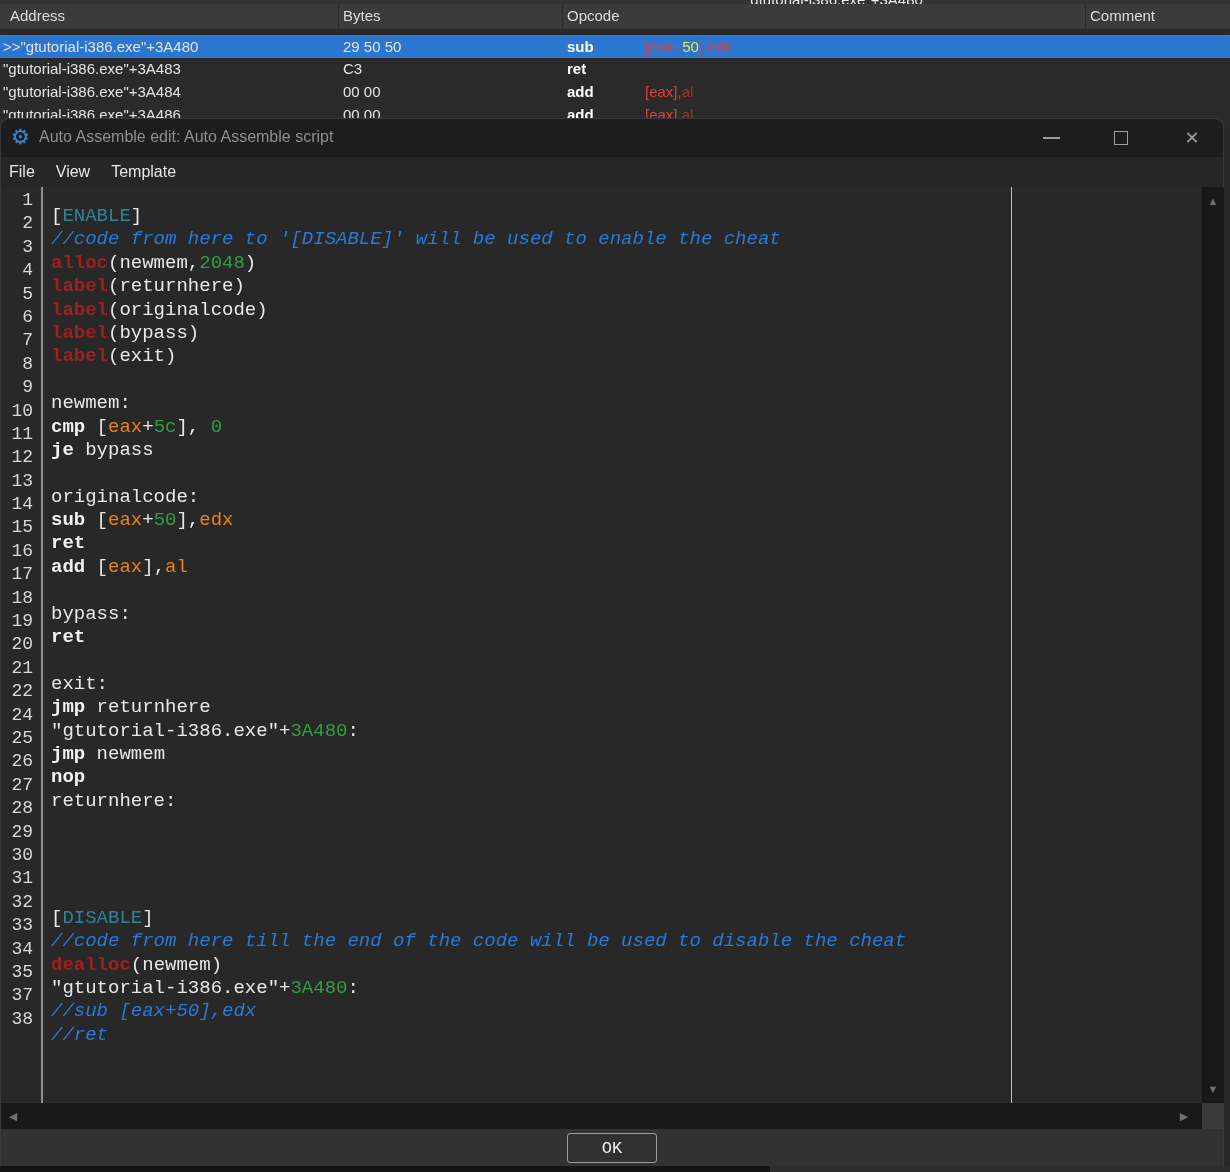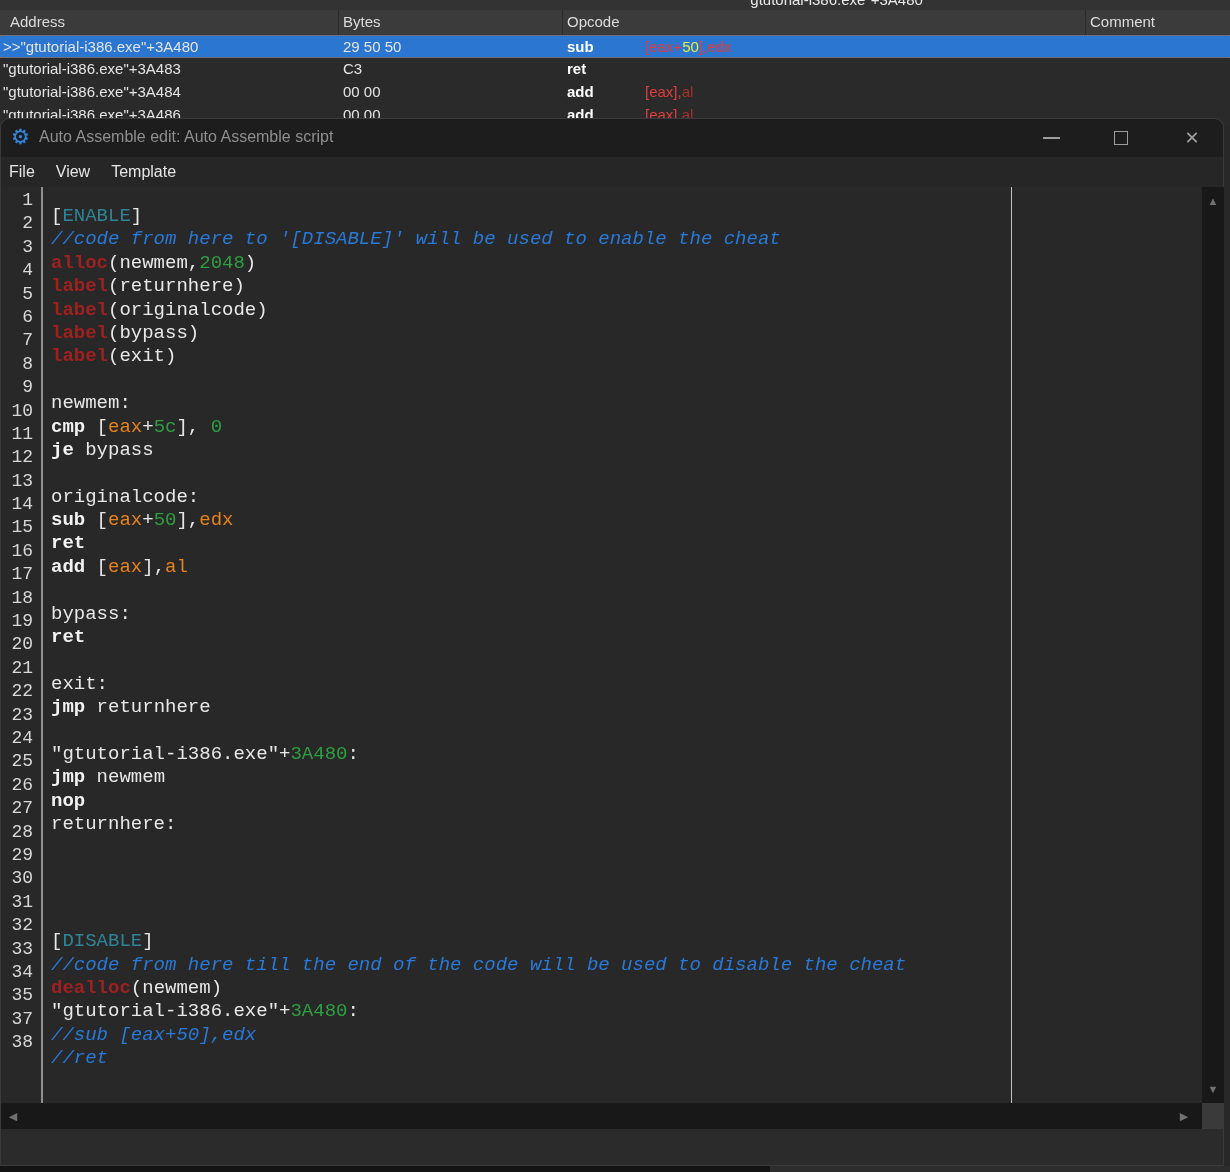--- a/index.html
+++ b/index.html
@@ -3,21 +3,21 @@
 <meta charset="utf-8">
 <style>
   * { box-sizing: border-box; margin: 0; padding: 0; }
   html,body { width:1230px; height:1172px; background:#1f1f1f; overflow:hidden; position:relative;
               font-family:"Liberation Sans", sans-serif; }
 
   
   .disasm { position:absolute; left:0; top:0; width:1230px; height:1172px; background:#282828; }
   .disasm-top { position:absolute; left:0; top:0; width:1230px; height:10px; background:#333333; overflow:hidden; }
   .partial-caption { position:absolute; left:745px; top:-9px; color:#e8e8e8; font-size:15px; white-space:nowrap; }
-  .disasm-header { position:absolute; left:0; top:10px; width:1230px; height:25px; background:#3b3b3b; }
+  .disasm-header { position:absolute; left:0; top:4px; width:1230px; height:25px; background:#3b3b3b; }
   .dh { position:absolute; top:3px; color:#dcdcdc; font-size:15px; }
   .dh0{left:10px}.dh1{left:343px}.dh2{left:567px}.dh3{left:1090px}
   .hsep { position:absolute; top:0; width:1px; height:25px; background:#2c2c2c; }
   .drows { position:absolute; left:0; top:35px; width:1230px; }
   .drow { position:relative; height:23px; background:#2a2a2a; font-size:15px; color:#e4e4e4; white-space:pre; }
   .drow.sel { background:#2b76d0; border-top:1px dotted #b06a28; border-bottom:1px dotted #b06a28; }
   .daddr { position:absolute; left:3px;  top:2px; }
   .dbytes{ position:absolute; left:343px; top:2px; }
   .dmn   { position:absolute; left:567px; top:2px; font-weight:bold; color:#ffffff; }
   .dops  { position:absolute; left:645px; top:2px; }
@@ -133,21 +133,20 @@
         <div class="cl"><span class="ln">13</span><span class="code"><span class="sw">originalcode:</span></span></div>
         <div class="cl"><span class="ln">14</span><span class="code"><span class="sb">sub</span><span class="sw"> [</span><span class="so">eax</span><span class="sw">+</span><span class="sg">50</span><span class="sw">],</span><span class="so">edx</span></span></div>
         <div class="cl"><span class="ln">15</span><span class="code"><span class="sb">ret</span></span></div>
         <div class="cl"><span class="ln">16</span><span class="code"><span class="sb">add</span><span class="sw"> [</span><span class="so">eax</span><span class="sw">],</span><span class="so">al</span></span></div>
         <div class="cl"><span class="ln">17</span><span class="code"></span></div>
         <div class="cl"><span class="ln">18</span><span class="code"><span class="sw">bypass:</span></span></div>
         <div class="cl"><span class="ln">19</span><span class="code"><span class="sb">ret</span></span></div>
         <div class="cl"><span class="ln">20</span><span class="code"></span></div>
         <div class="cl"><span class="ln">21</span><span class="code"><span class="sw">exit:</span></span></div>
         <div class="cl"><span class="ln">22</span><span class="code"><span class="sb">jmp</span><span class="sw"> returnhere</span></span></div>
-        <div class="cl"><span class="ln">23</span><span class="code"></span></div>
         <div class="cl"><span class="ln">24</span><span class="code"><span class="sw">"gtutorial-i386.exe"+</span><span class="sg">3A480</span><span class="sw">:</span></span></div>
         <div class="cl"><span class="ln">25</span><span class="code"><span class="sb">jmp</span><span class="sw"> newmem</span></span></div>
         <div class="cl"><span class="ln">26</span><span class="code"><span class="sb">nop</span></span></div>
         <div class="cl"><span class="ln">27</span><span class="code"><span class="sw">returnhere:</span></span></div>
         <div class="cl"><span class="ln">28</span><span class="code"></span></div>
         <div class="cl"><span class="ln">29</span><span class="code"></span></div>
         <div class="cl"><span class="ln">30</span><span class="code"></span></div>
         <div class="cl"><span class="ln">31</span><span class="code"></span></div>
         <div class="cl"><span class="ln">32</span><span class="code"><span class="sw">[</span><span class="stl">DISABLE</span><span class="sw">]</span></span></div>
         <div class="cl"><span class="ln">33</span><span class="code"><span class="sc">//code from here till the end of the code will be used to disable the cheat</span></span></div>
@@ -161,16 +160,19 @@
   <div class="vscroll">
     <div class="varrow up">▲</div>
     <div class="varrow down">▼</div>
   </div>
   <div class="hscroll">
     <div class="harrow left">◀</div>
     <div class="harrow right">▶</div>
   </div>
   <div class="scroll-corner"></div>
 
+  <div class="footer">
+    <div class="ok-button">OK</div>
+  </div>
 </div>
 
 <div class="bottom-strip-l"></div>
 <div class="bottom-strip-r"></div>
 
 </body></html>

